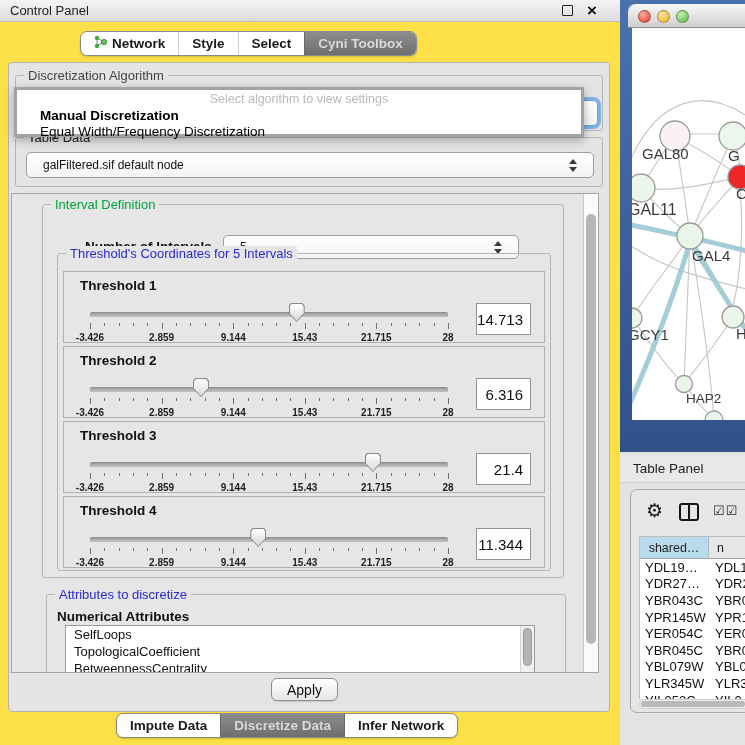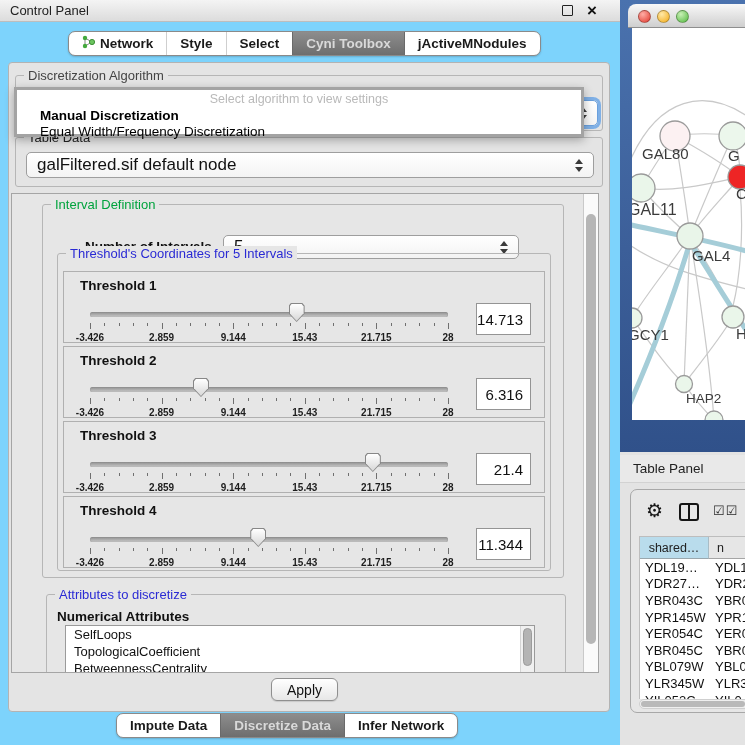--- a/index.html
+++ b/index.html
@@ -1,42 +1,42 @@
 <!DOCTYPE html>
 <html><head>
 <meta charset="utf-8">
 <style>
   * { box-sizing: border-box; margin: 0; padding: 0; }
   html,body { width:745px; height:745px; }
   body { font-family:"Liberation Sans", sans-serif; background:#e8e8e8; overflow:hidden; position:relative; color:#111; }
   .abs { position:absolute; }
 
   
-  #control-panel { left:0; top:0; width:620px; height:745px; background:#7dd3fc; }
+  #control-panel { left:0; top:0; width:620px; height:745px; background:#fde047; }
   .titlebar { left:0; top:0; width:620px; height:22px; background:linear-gradient(#f4f4f4,#dcdcdc); border-bottom:1px solid #bdbdbd; font-size:13px; line-height:21px; padding-left:10px; color:#222; }
   .float-btn { left:562px; top:5px; width:11px; height:11px; border:1.5px solid #222; border-radius:1px; background:transparent; }
   .close-btn { left:583px; top:0px; width:18px; height:22px; font-weight:bold; font-size:17px; line-height:21px; text-align:center; color:#111; }
 
   .seg { display:flex; border:1px solid #8a8a8a; border-radius:7px; background:#fff; overflow:hidden; height:25px; box-shadow:0 1px 2px rgba(0,0,0,.18); }
   .seg .s { display:flex; align-items:center; gap:5px; padding:0 13px; font-size:13.5px; font-weight:bold; color:#1a1a1a; border-left:1px solid #cfcfcf; white-space:nowrap; }
   .seg .s:first-child { border-left:none; }
   .seg .s.sel { background:linear-gradient(#8d8d8d,#6e6e6e); color:#d9d9d9; border-left-color:#6a6a6a;justify-content:center; }
   .seg .s.sel + .s { border-left-color:#6a6a6a; }
-  #top-tab-bar { left:68px; top:31px; }
+  #top-tab-bar { left:80px; top:31px; }
   #bottom-tab-bar { left:116px; top:713px; }
 
   .outer-panel { left:8px; top:62px; width:602px; height:650px; background:#e4e4e4; border:1px solid #b3b3b3; border-radius:4px; }
 
   .group { position:absolute; border:1px solid #b6b6b6; border-radius:3px; }
   .gtitle { position:absolute; top:-8px; left:8px; background:#e4e4e4; padding:0 4px; font-size:13px; white-space:nowrap; }
   .t-green { color:#00a33d; }
   .t-blue  { color:#2a2ad4; }
   .t-dark  { color:#444; }
 
-  .combo { position:absolute; background:linear-gradient(#ffffff,#f3f3f3); border:1px solid #9e9e9e; border-radius:5px; font-size:17px; display:flex; align-items:center; padding:0 10px; color:#111; }
+  .combo { position:absolute; background:linear-gradient(#ffffff,#f3f3f3); border:1px solid #9e9e9e; border-radius:5px; font-size:12px; display:flex; align-items:center; padding:0 16px; color:#111; }
   .spinner { margin-left:auto; display:flex; flex-direction:column; gap:3px; }
   .spinner .up   { width:0; height:0; border-left:4px solid transparent; border-right:4px solid transparent; border-bottom:5px solid #3a3a3a; }
   .spinner .down { width:0; height:0; border-left:4px solid transparent; border-right:4px solid transparent; border-top:5px solid #3a3a3a; }
   .combo.focus { border:1px solid #6aa0dd; box-shadow:0 0 0 3px #7fb0e6; }
 
   .popup { position:absolute; left:5px; top:24px; width:570px; height:50px; background:#fff; border:3px solid #a3a3a3; box-shadow:0 3px 9px rgba(0,0,0,.3); z-index:6; }
   .popup-hint { text-align:center; color:#b9b9b9; font-size:12.5px; height:18px; line-height:18px; }
   .popup-opt { font-size:13.5px; line-height:16px; padding:0 23px; color:#000; white-space:nowrap; }
   .popup-opt:first-of-type { font-weight:bold; }
 
@@ -121,23 +121,20 @@
         <span>Network</span>
       </div>
       <div class="s">
         <span>Style</span>
       </div>
       <div class="s">
         <span>Select</span>
       </div>
       <div class="s sel">
         <span>Cyni Toolbox</span>
-      </div>
-      <div class="s">
-        <span>jActiveMNodules</span>
       </div>
     </div>
 
   <div class="abs outer-panel">
 
     <div class="group" style="left:6px; top:12px; width:588px; height:56px;">
       <span class="gtitle t-dark">Discretization Algorithm</span>
       <div class="combo focus" style="left:12px; top:24px; width:570px; height:26px;">
         <div class="spinner">
             <i class="up"></i>

